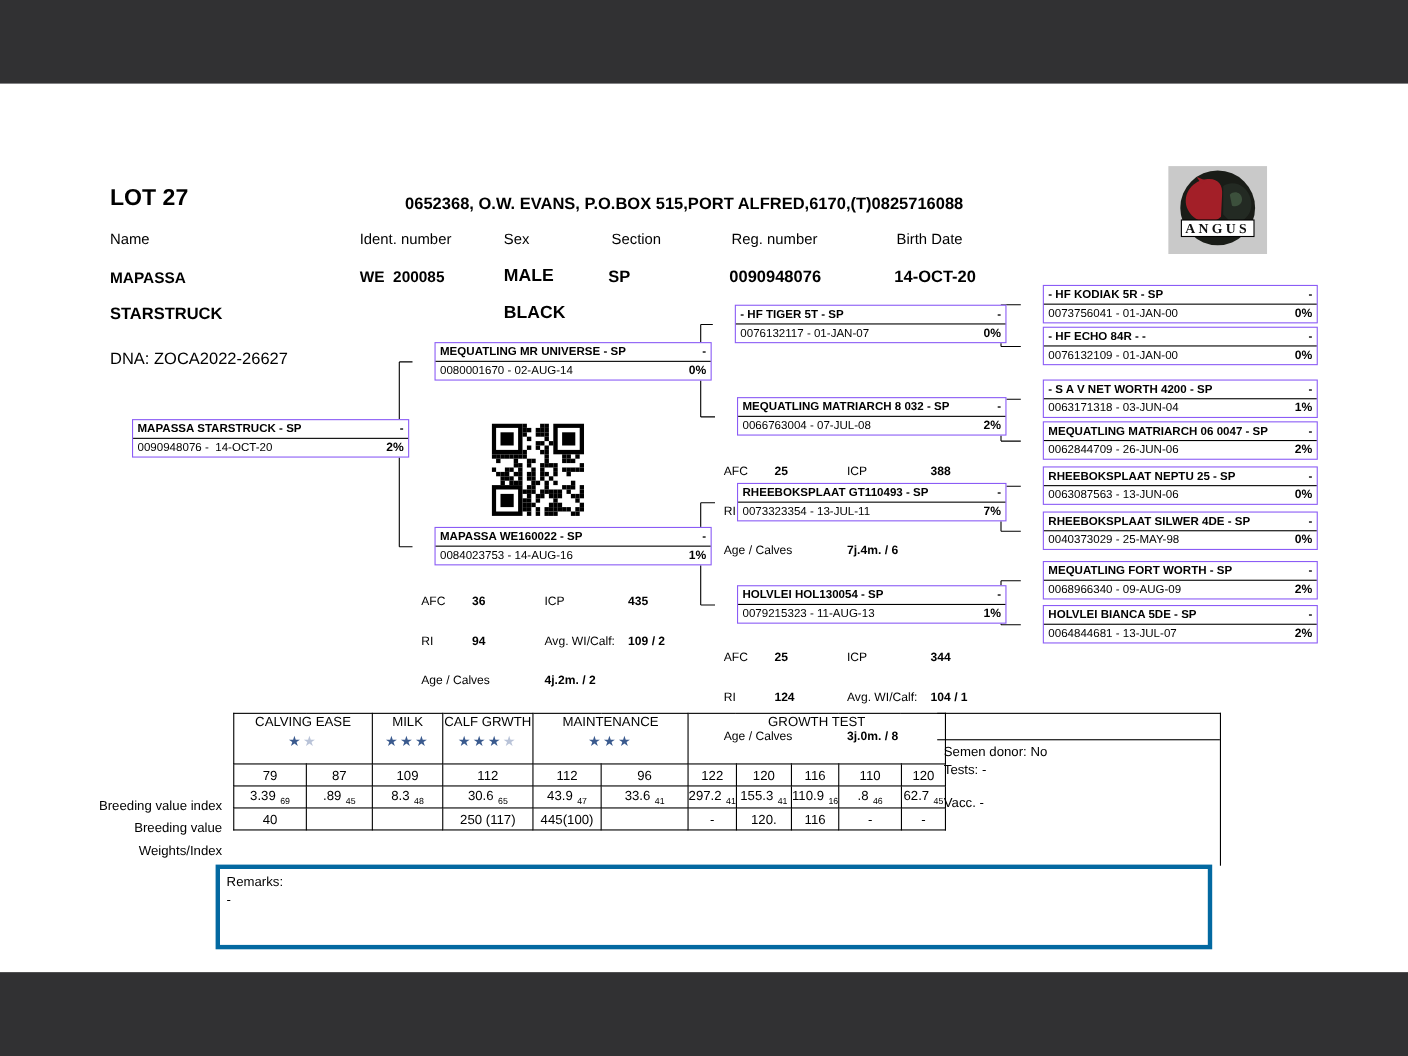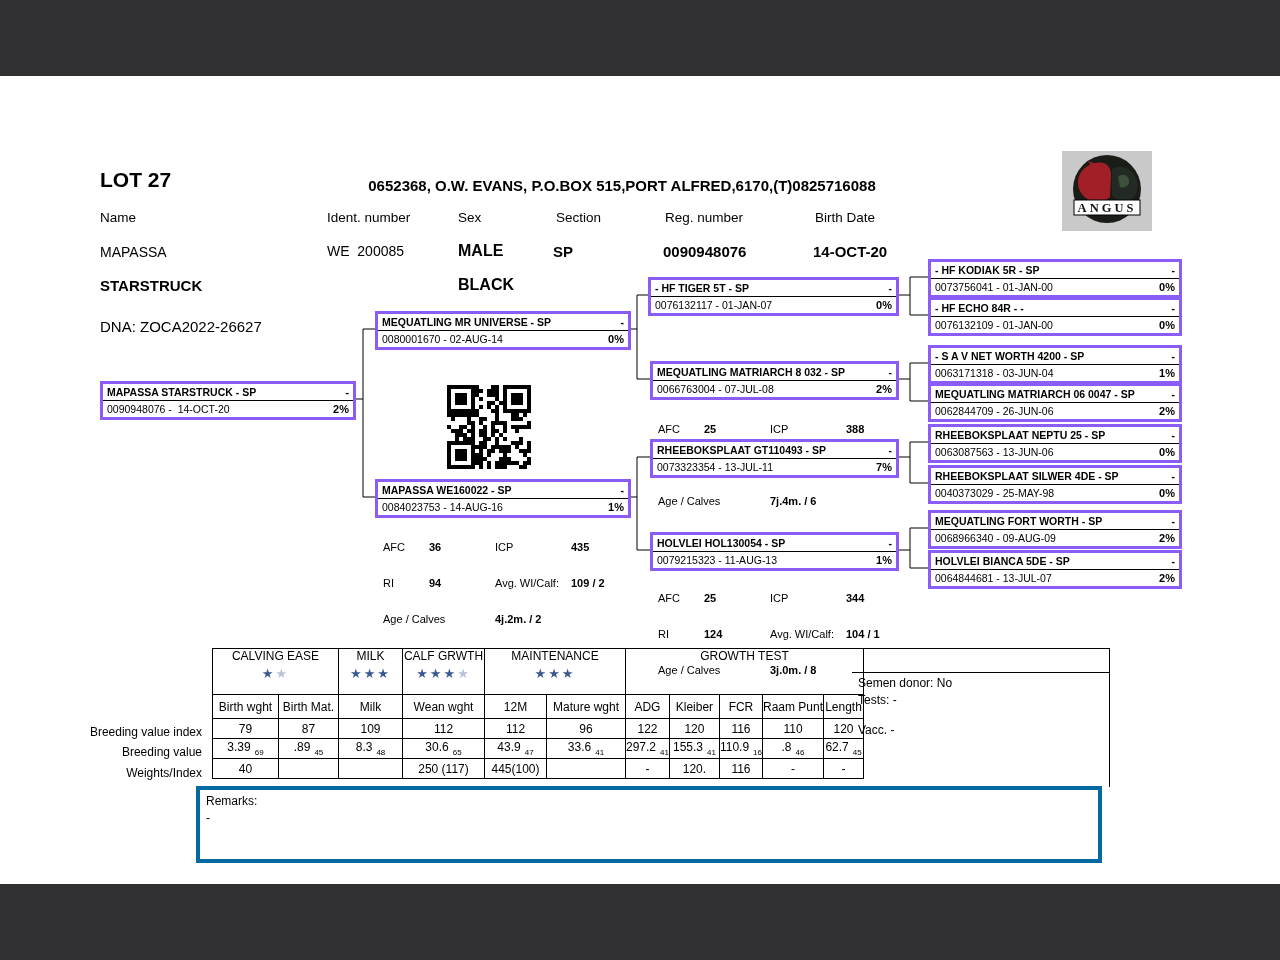--- a/index.html
+++ b/index.html
@@ -6,26 +6,26 @@
   body{background:#313133;font-family:"Liberation Sans",sans-serif;color:#000;}
   .page{position:relative;width:1280px;height:960px;background:#313133;overflow:hidden;}
   .bar{position:absolute;left:0;width:1280px;background:#313133;}
   .sheet{position:absolute;left:0;top:76px;width:1280px;height:808px;background:#ffffff;}
   .abs{position:absolute;}
   .pre{white-space:pre;}
   
   .lot{font-size:21px;font-weight:bold;}
   .breeder{font-size:15px;font-weight:bold;text-align:center;}
   .flabel{font-size:13.5px;}
-  .fval{font-size:14px;font-weight:normal;}
+  .fval{font-size:14px;font-weight:bold;}
   .fval2{font-size:15px;font-weight:bold;}
   .fval3{font-size:16px;font-weight:bold;}
   .dna{font-size:15px;}
   
-  .pbox{position:absolute;background:#fff;border:3px solid #8b5cf6;}
+  .pbox{position:absolute;background:#fff;border:1px solid #8b5cf6;margin-left:20px;}
   .pbox-t{display:flex;justify-content:space-between;align-items:center;border-bottom:1px solid #000;
           padding:1px 4px;font-weight:bold;font-size:10.5px;line-height:14px;white-space:pre;}
   .pbox-s{display:flex;justify-content:space-between;align-items:center;
           padding:1px 4px;font-size:10.5px;line-height:14px;white-space:pre;gap:12px;}
   .pp{font-weight:bold;font-size:11px;}
   
   .stats{position:absolute;font-size:11px;line-height:12px;white-space:pre;}
   .srow{display:flex;}
   .sl{display:inline-block;}
   .sv{display:inline-block;font-weight:bold;}
@@ -379,33 +379,20 @@
             <span class="stars"><span class="st f">★</span><span class="st f">★</span><span class="st f">★</span><span class="st e">★</span></span>
           </th>
       <th colspan="2" class="grp">
             <span class="grplabel">MAINTENANCE</span>
             <span class="stars"><span class="st f">★</span><span class="st f">★</span><span class="st f">★</span></span>
           </th>
       <th colspan="5" class="grp">
             <span class="grplabel">GROWTH TEST</span>
           </th>
     </tr>
-    <tr class="hrow">
-      <th class="hdr">Birth wght</th>
-      <th class="hdr">Birth Mat.</th>
-      <th class="hdr">Milk</th>
-      <th class="hdr">Wean wght</th>
-      <th class="hdr">12M</th>
-      <th class="hdr">Mature wght</th>
-      <th class="hdr">ADG</th>
-      <th class="hdr">Kleiber</th>
-      <th class="hdr">FCR</th>
-      <th class="hdr">Raam Punt</th>
-      <th class="hdr">Length</th>
-    </tr>
     <tr class="drow">
       <td class="idx">79</td>
       <td class="idx">87</td>
       <td class="idx">109</td>
       <td class="idx">112</td>
       <td class="idx">112</td>
       <td class="idx">96</td>
       <td class="idx">122</td>
       <td class="idx">120</td>
       <td class="idx">116</td>

